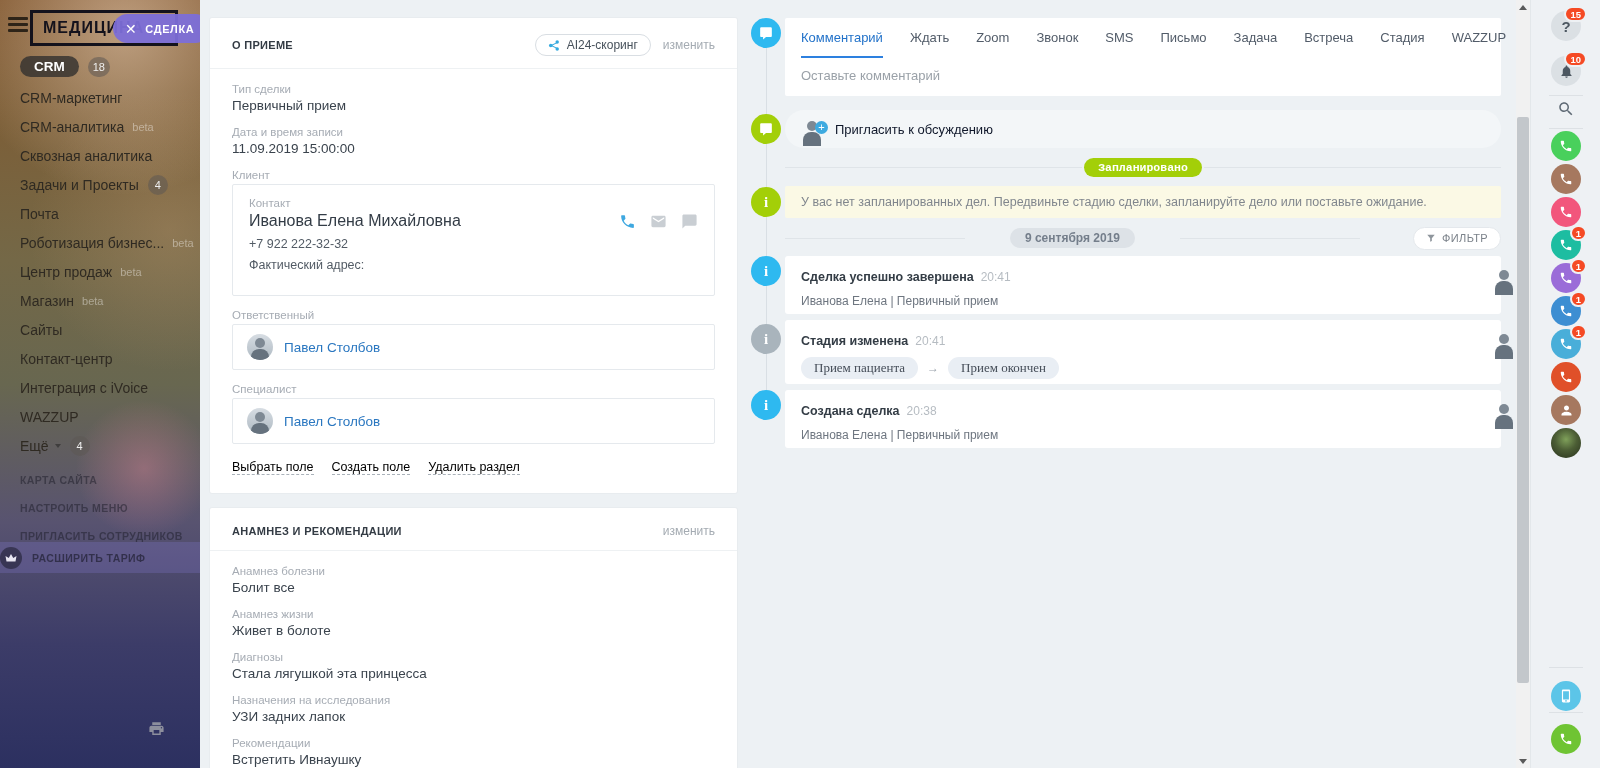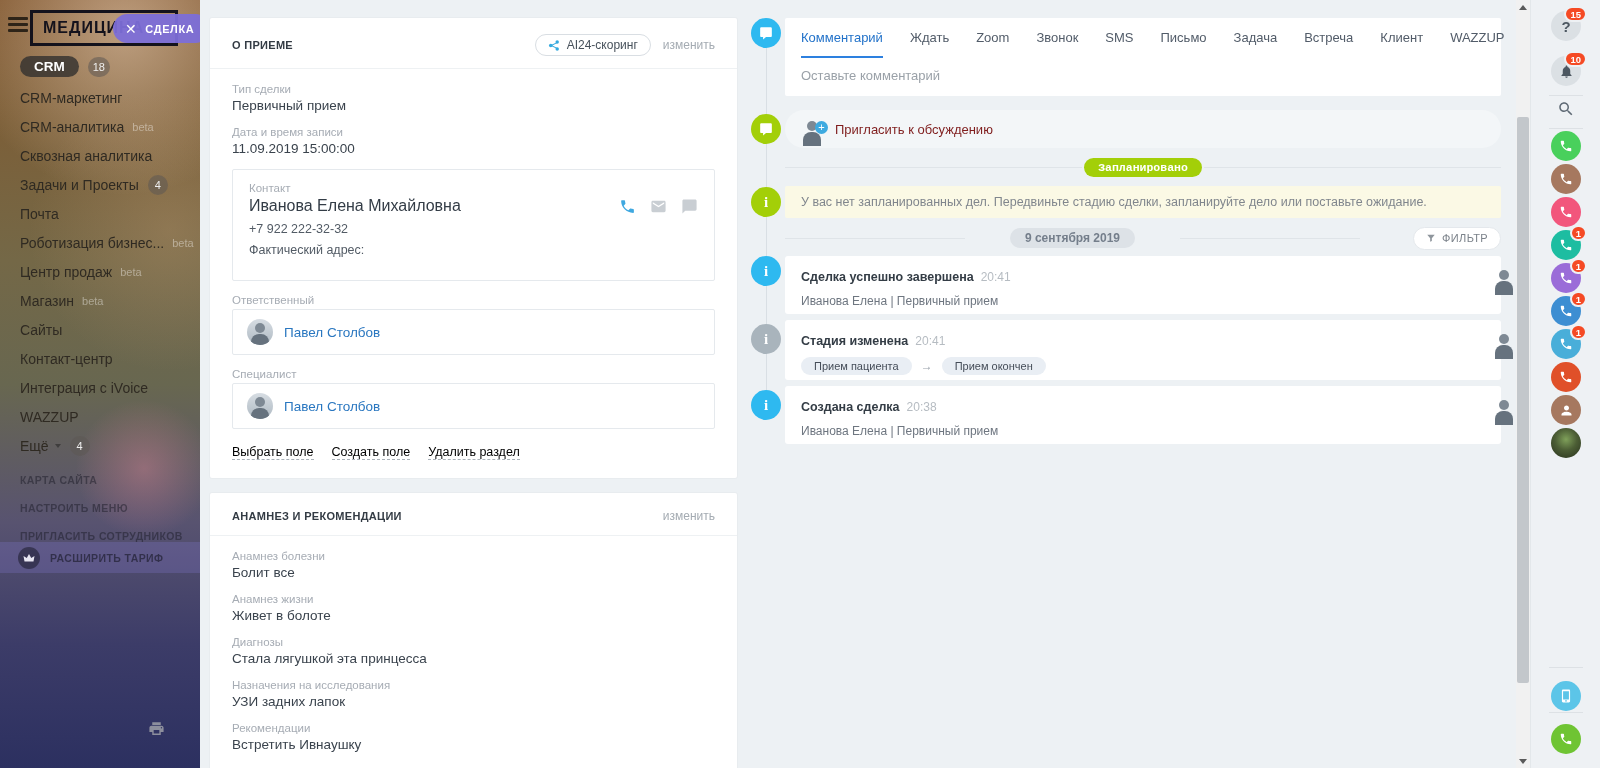--- a/index.html
+++ b/index.html
@@ -32,21 +32,21 @@
   .nav-badge { margin-left:9px; min-width:20px; height:20px; border-radius:10px;
     background:rgba(92,88,84,.55); color:#eee; font-size:11px; display:flex;
     align-items:center; justify-content:center; padding:0 5px; }
   .beta-tag { margin-left:8px; font-size:11px; color:rgba(255,255,255,.4); }
   .more-caret { width:0; height:0; border-left:3px solid transparent; border-right:3px solid transparent;
     border-top:4px solid rgba(40,40,40,.6); margin-left:6px; }
   .side-foot { position:absolute; left:0; top:466px; width:200px; }
   .side-foot .flink { height:28px; display:flex; align-items:center; padding-left:20px;
     font-size:10.5px; font-weight:bold; letter-spacing:.4px; color:rgba(28,28,40,.5); cursor:pointer; }
   .tariff { position:absolute; left:0; top:542px; width:200px; height:31px;
-    background:rgba(130,118,205,.28); display:flex; align-items:center; padding-left:18px; cursor:pointer; }
+    background:rgba(130,118,205,.28); display:flex; align-items:center; cursor:pointer; }
   .crown-circle { width:22px; height:22px; border-radius:50%; background:rgba(25,25,42,.55);
     display:flex; align-items:center; justify-content:center; margin-right:10px; }
   .tariff-label { font-size:10.5px; font-weight:bold; letter-spacing:.4px; color:rgba(25,25,38,.62); }
   .printer { position:absolute; left:148px; top:720px; color:#8d8f9d; cursor:pointer; }
 
   
   .main { position:absolute; left:200px; top:0; width:1316px; height:768px; }
   .left-col { position:absolute; left:10px; top:18px; width:527px; }
   .card { background:#fff; border-radius:2px; padding:16px 22px 18px 22px; box-shadow:0 0 0 1px rgba(0,0,0,.02); }
   .card + .card { margin-top:15px; }
@@ -96,41 +96,41 @@
   .tab.more { margin-left:auto; margin-right:26px; }
   .tab .caret { width:0; height:0; border-left:3px solid transparent; border-right:3px solid transparent;
     border-top:4px solid #8d97a3; margin-left:5px; }
   .comment-input { padding:10px 16px; font-size:13px; color:#9aa1a8; cursor:text; }
   .invite-row { margin-top:14px; height:38px; background:#f3f6f8; border-radius:19px;
     display:flex; align-items:center; padding:0 14px; cursor:pointer; }
   .invite-ava { position:relative; width:24px; height:24px; margin-right:12px; }
   .invite-ava .avatar { width:24px; height:24px; }
   .plus-dot { position:absolute; right:-5px; top:4px; width:13px; height:13px; border-radius:50%;
     background:#3eaae0; color:#fff; font-size:11px; line-height:13px; text-align:center; }
-  .invite-label { font-size:13px; color:#7f1d1d; }
+  .invite-label { font-size:13px; color:#0f172a; }
   .planned-row { margin-top:10px; height:18px; display:flex; align-items:center; }
   .planned-row .hline, .date-row .hline { flex:1; height:1px; background:#dfe4e8; }
   .planned-pill { background:#a3cf08; color:#fff; font-size:11.5px; font-weight:bold;
     border-radius:11px; padding:3px 14px; margin:0 2px; }
   .notice-box { margin-top:10px; height:32px; background:#fbf9e5; border-radius:2px;
     display:flex; align-items:center; padding:0 16px; font-size:12.5px; color:#80868d; }
   .date-row { margin-top:10px; height:20px; display:flex; align-items:center;gap:43px; }
   .date-pill { background:#dde2e7; color:#747e8b; font-size:12px; font-weight:bold;
     border-radius:11px; padding:3px 15px; margin:0 2px; }
   .filter-btn { margin-left:10px; display:flex; align-items:center; gap:6px; background:#fff;
     border:1px solid #e4e8ec; border-radius:12px; height:23px; padding:0 12px;
     font-size:11px; color:#7b828a; letter-spacing:.4px; cursor:pointer; }
   .entry { position:relative; margin-top:8px; background:#fff; border-radius:3px;
     padding:11px 50px 5px 16px; min-height:58px; }
   .entry + .entry { margin-top:6px; }
   .e-title { font-size:12.5px; font-weight:bold; color:#333c45; display:inline; }
   .e-time { font-size:12px; color:#b6bcc2; margin-left:7px; }
   .e-sub { font-size:12px; color:#6e7680; margin-top:9px; }
   .stage-line { display:flex; align-items:center; margin-top:8px; }
-  .stage-pill { background:#e9eef4; border-radius:12px; padding:3px 13px; font-size:11px; color:#454d58; }
+  .stage-pill { background:#e9eef4; border-radius:12px; padding:3px 13px; font-size:13px; color:#454d58;font-family:Liberation Serif, serif; }
   .stage-arrow { color:#9aa2ab; font-size:12px; margin:0 9px; }
   .e-ava { position:absolute; right:10px; top:10px; }
   .e-ava .avatar { width:26px; height:26px; }
 
   
   .vscroll { position:absolute; left:1516px; top:0; width:14px; height:768px; background:#f1f1f1; }
   .vs-arrow { position:absolute; left:0; width:14px; height:14px; display:flex; align-items:center;
     justify-content:center; cursor:pointer; }
   .tri-up { width:0; height:0; border-left:4px solid transparent; border-right:4px solid transparent;
     border-bottom:5px solid #5a5a5a; }
@@ -269,20 +269,21 @@
       <div class="field">
         <div class="f-label">Тип сделки</div>
         <div class="f-value">Первичный прием</div>
       </div>
       <div class="field">
         <div class="f-label">Дата и время записи</div>
         <div class="f-value">11.09.2019 15:00:00</div>
       </div>
 
       <div class="field">
+        <div class="f-label">Клиент</div>
         <div class="client-box">
           <div class="contact-top">
             <div class="contact-main">
               <div class="f-label">Контакт</div>
               <div class="contact-name">Иванова Елена Михайловна</div>
             </div>
             <div class="contact-icons">
               <span class="cicon">
                 <svg width="17" height="17" viewBox="0 0 24 24" fill="#3fa8e0">
                     <path d="M6.62 10.79c1.44 2.83 3.76 5.14 6.59 6.59l2.2-2.2c.27-.27.67-.36 1.02-.24 1.12.37 2.33.57 3.57.57.55 0 1 .45 1 1V20c0 .55-.45 1-1 1-9.39 0-17-7.61-17-17 0-.55.45-1 1-1h3.5c.55 0 1 .45 1 1 0 1.25.2 2.45.57 3.57.11.35.03.74-.25 1.02l-2.2 2.2z"></path>
@@ -389,21 +390,21 @@
       <div class="tabs-card">
         <div class="tabs">
           <span class="tab active">Комментарий</span>
           <span class="tab">Ждать</span>
           <span class="tab">Zoom</span>
           <span class="tab">Звонок</span>
           <span class="tab">SMS</span>
           <span class="tab">Письмо</span>
           <span class="tab">Задача</span>
           <span class="tab">Встреча</span>
-          <span class="tab">Клиент</span>
+          <span class="tab">Стадия</span>
           <span class="tab">WAZZUP</span>
           <span class="tab more">
               <span>Еще</span>
               <i class="caret"></i>
             </span>
         </div>
         <div class="comment-input">Оставьте комментарий</div>
       </div>
 
       <div class="invite-row">

